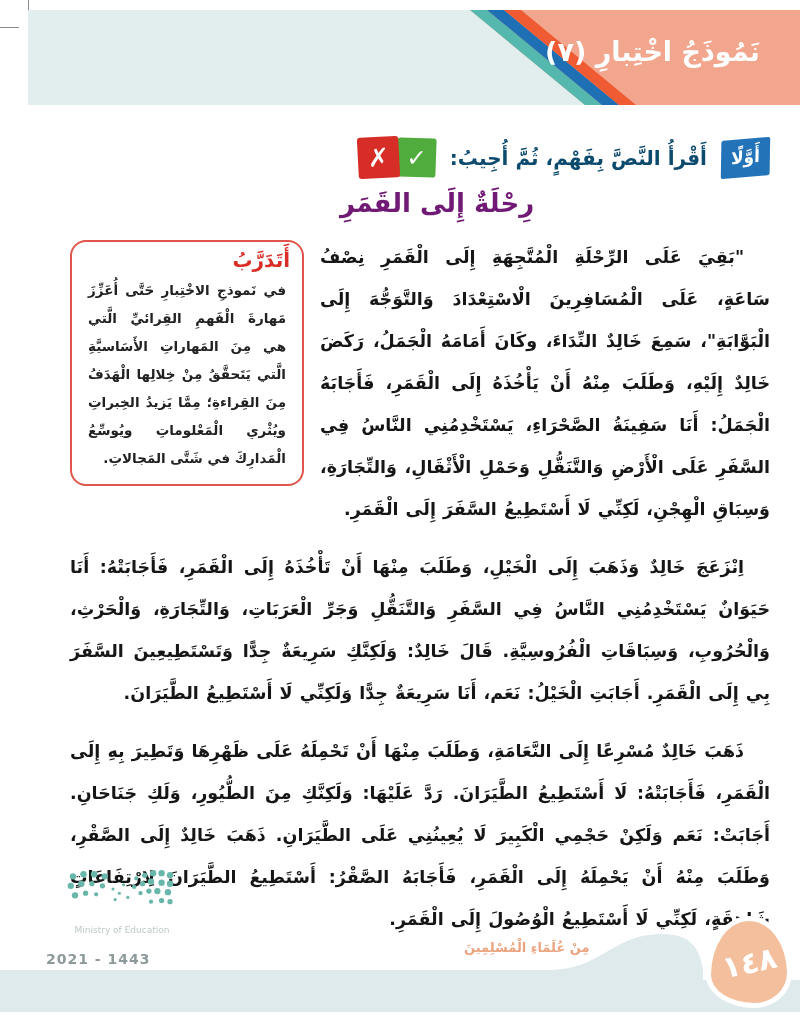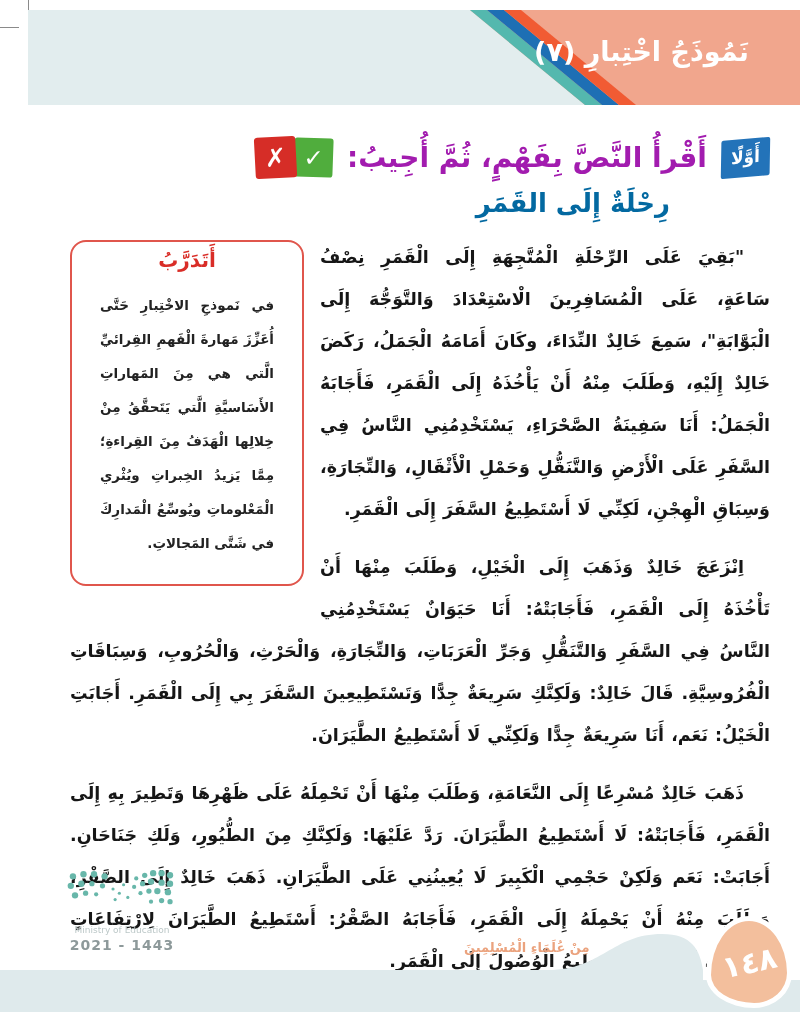--- a/index.html
+++ b/index.html
@@ -10,53 +10,53 @@
   .crop-v{position:absolute;left:28px;top:0;width:1px;height:17px;background:#8a8a8a;}
   .crop-h{position:absolute;left:0;top:27px;width:19px;height:1px;background:#8a8a8a;}
 
   
   .header{position:absolute;left:28px;top:10px;width:772px;height:95px;background:#f1a68d;overflow:hidden;}
   .hdr-layer{position:absolute;top:0;left:0;width:100%;height:100%;}
   .hdr-pale{background:#e2edee;clip-path:polygon(0 0,442px 0,557px 100%,0 100%);}
   .stripe-teal{background:#54b8ae;clip-path:polygon(442px 0,459px 0,574px 100%,557px 100%);}
   .stripe-blue{background:#1e6fb4;clip-path:polygon(459px 0,476px 0,591px 100%,574px 100%);}
   .stripe-orange{background:#f15b33;clip-path:polygon(476px 0,493px 0,608px 100%,591px 100%);}
-  .hdr-title{position:absolute;right:51px;top:26px;font-size:27px;font-weight:bold;color:#ffffff;direction:rtl;}
+  .hdr-title{position:absolute;right:40px;top:26px;font-size:27px;font-weight:bold;color:#ffffff;direction:rtl;}
 
   
   .instr{position:absolute;top:138px;right:30px;direction:rtl;display:flex;align-items:center;gap:14px;}
   .badge{display:inline-block;background:#2373b9;color:#fff;font-size:17px;font-weight:bold;
          padding:8px 10px 10px;transform:rotate(-5deg) skewX(-6deg);border-radius:2px;}
-  .instr-text{font-size:28px;font-weight:bold;color:#a21caf;}
+  .instr-text{font-size:20px;font-weight:bold;color:#0c4a6e;}
   .flag-icons{display:flex;direction:ltr;align-items:center;margin-left:2px;}
   .flag{width:39px;height:39px;display:flex;align-items:center;justify-content:center;
         color:#fff;font-size:24px;font-weight:bold;}
   .flag-x{background:#d62d27;transform:rotate(-3deg) scale(1.06);border-radius:3px;z-index:2;}
   .flag-check{background:#50ad3d;transform:rotate(2deg);border-radius:3px;margin-left:-1px;}
 
   
-  .story-title{position:absolute;top:188px;left:340px;width:330px;text-align:right;
-               color:#0369a1;font-size:26px;font-weight:bold;direction:rtl;}
+  .story-title{position:absolute;top:188px;left:340px;width:330px;text-align:left;
+               color:#701a75;font-size:26px;font-weight:bold;direction:rtl;}
 
   
   .content{position:absolute;top:236px;left:70px;width:700px;direction:rtl;text-align:justify;}
   .content p.story-p{font-size:17.5px;line-height:42px;margin:0 0 16px;text-indent:26px;
                      font-weight:bold;color:#161616;word-spacing:1px;}
 
   .practice{float:left;width:234px;min-height:224px;border:2.5px solid #e0564c;border-radius:16px;
             padding:4px 12px 8px;margin:4px 16px 10px 0;box-sizing:border-box;background:#fff;}
-  .practice-title{text-align:center;color:#d92d27;font-size:20px;font-weight:bold;margin:2px 0 4px;}
-  .practice-body{font-size:13.5px;line-height:34px;text-align:justify;font-weight:bold;color:#222;margin:16px;}
+  .practice-title{color:#d92d27;font-size:20px;font-weight:bold;margin:2px 0 4px;}
+  .practice-body{font-size:13.5px;line-height:28px;text-align:justify;font-weight:bold;color:#222;margin:4px;}
 
   
   .band-svg{position:absolute;left:0;top:918px;width:800px;height:111px;}
   .mlogo{position:absolute;left:46px;top:870px;width:152px;text-align:center;}
   .mlogo-ar{color:#55b0a4;font-size:19px;font-weight:bold;margin-top:3px;direction:rtl;letter-spacing:1px;}
   .mlogo-en{color:#bcc8c8;font-size:9px;margin-top:13px;}
-  .mlogo-years{color:#8d999a;font-size:14px;font-weight:bold;text-align:center;margin-top:2px;letter-spacing:1px;}
+  .mlogo-years{color:#8d999a;font-size:14px;font-weight:bold;text-align:left;margin-top:16px;letter-spacing:1px;}
   .series{position:absolute;left:464px;top:940px;color:#eba37e;font-size:13px;font-weight:bold;direction:rtl;}
   .page-bubble{position:absolute;left:706px;top:916px;width:86px;height:92px;background:#f3bf9d;
                border:5px solid #ffffff;border-radius:50% 50% 44% 56% / 64% 62% 38% 36%;
                box-sizing:border-box;display:flex;align-items:center;justify-content:center;}
   .page-num{color:#ffffff;font-size:30px;font-weight:bold;transform:rotate(-12deg);}
 </style>
 </head>
 <body>
 
 <div class="page">

